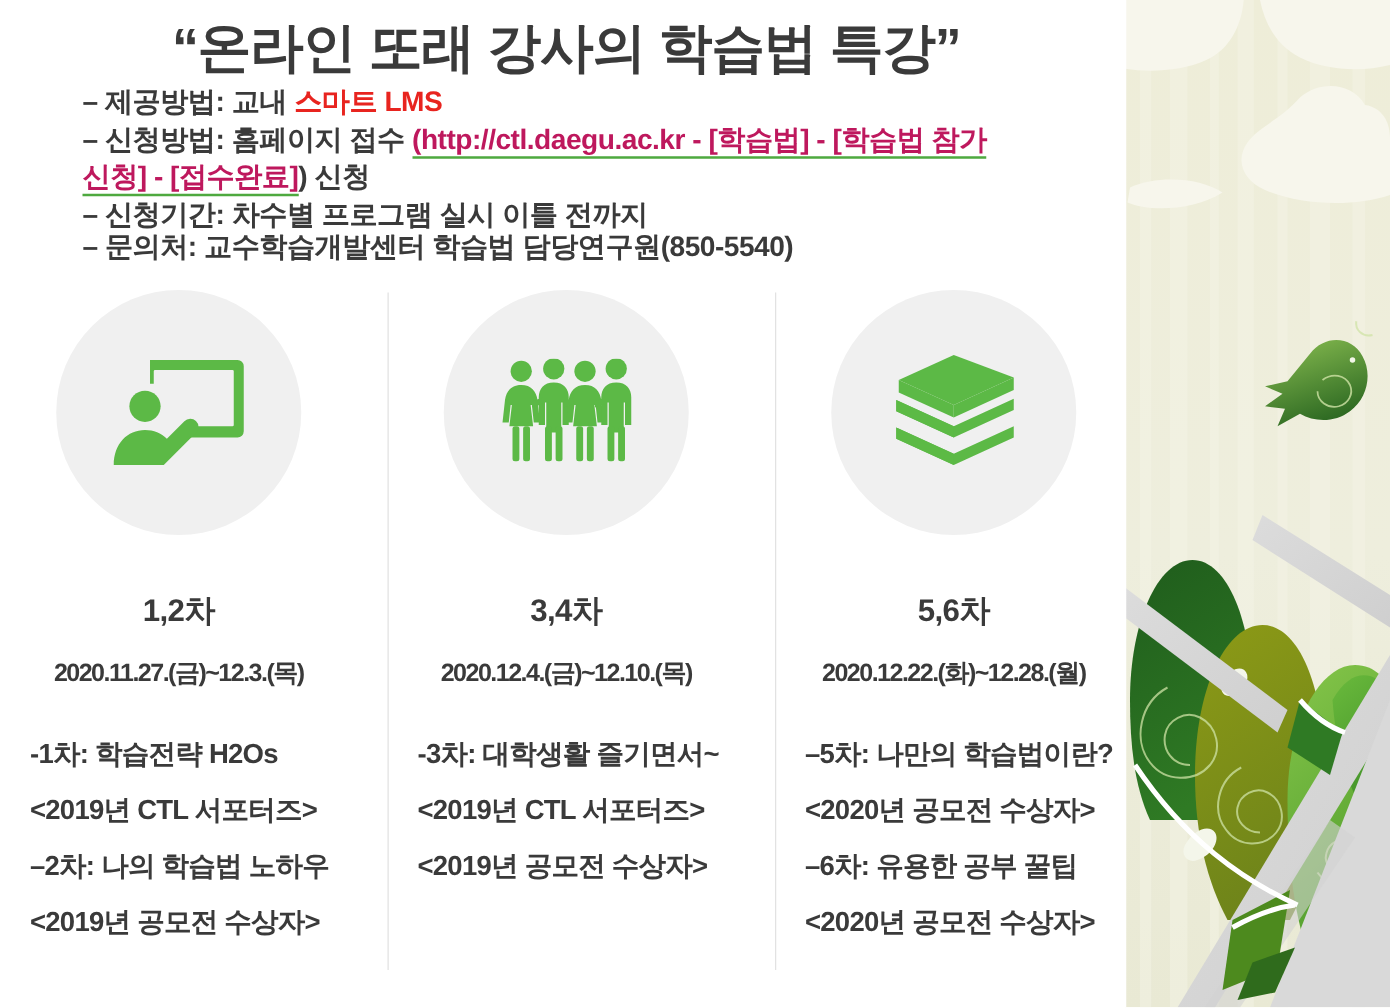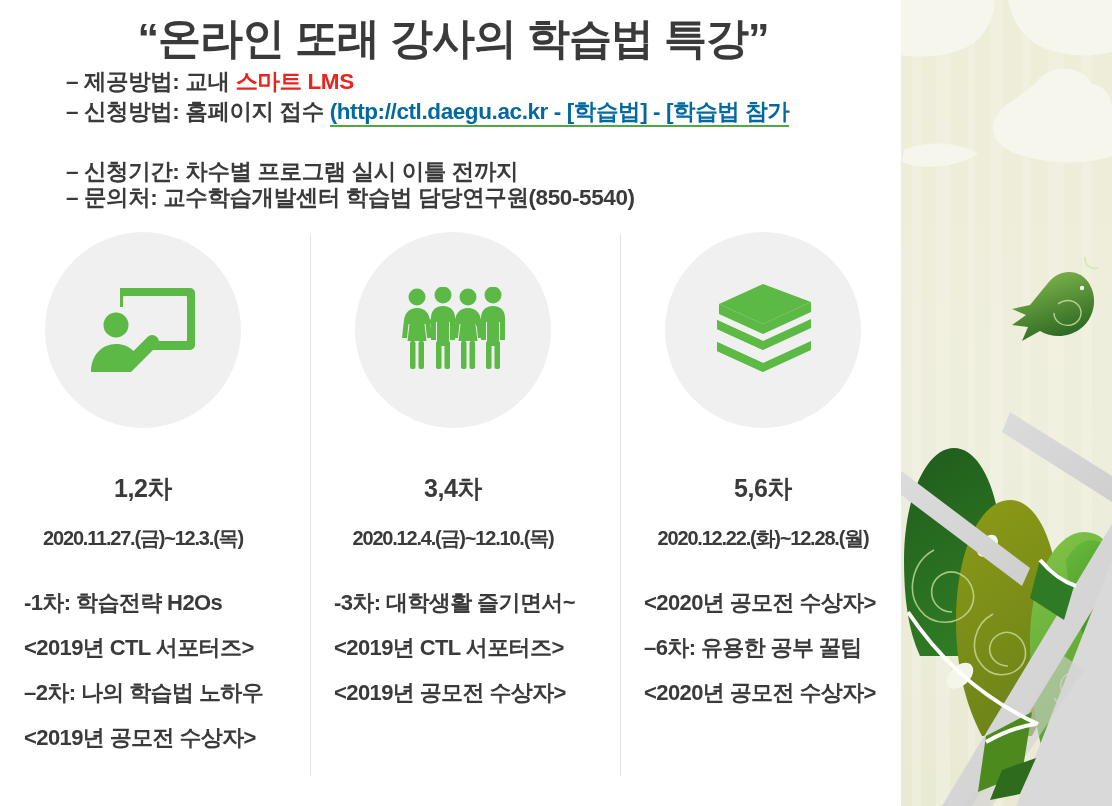--- a/index.html
+++ b/index.html
@@ -47,21 +47,21 @@
   #line-apply    { top:96px; }
   #line-apply2   { top:126px; left:30px; }
   #line-period   { top:156px; }
   #line-contact  { top:182px; }
 
   .hl-red {
     color:#e8241f;
     font-weight:700;
   }
   .hl-green {
-    color:#0369a1;
+    color:#be185d;
     font-weight:700;
     border-bottom:2px solid #4ea93f;
     padding-bottom:1px;
   }
 
   
   #columns {
     position:absolute;
     left:0; top:228px;
     width:906px; height:560px;
@@ -149,20 +149,23 @@
     <div id="title">“온라인 또래 강사의 학습법 특강”</div>
 
     <div class="info-line" id="line-provide">
       <span>– 제공방법: 교내 </span><span class="hl-red">스마트 LMS</span>
     </div>
 
     <div class="info-line" id="line-apply">
       <span>– 신청방법: 홈페이지 접수 </span><span class="hl-green">(http://ctl.daegu.ac.kr - [학습법] - [학습법 참가</span>
     </div>
 
+    <div class="info-line" id="line-apply2">
+      <span class="hl-green">신청] - [접수완료]</span><span>) 신청</span>
+    </div>
 
     <div class="info-line" id="line-period">– 신청기간: 차수별 프로그램 실시 이틀 전까지</div>
 
     <div class="info-line" id="line-contact">– 문의처: 교수학습개발센터 학습법 담당연구원(850-5540)</div>
   </div>
 
   <div id="columns">
 
     <div class="col">
       <div class="circle">
@@ -235,20 +238,21 @@
             <path d="M6 38 v9 l46 21 v-9 z" opacity="0.95"></path>
 
             <path d="M6 60 l46 21 l48 -22 v9 l-48 22 l-46 -21 z"></path>
             <path d="M6 60 v9 l46 21 v-9 z" opacity="0.95"></path>
           </g>
         </svg>
       </div>
       <div class="round-label">5,6차</div>
       <div class="date-label">2020.12.22.(화)~12.28.(월)</div>
       <div class="session-list">
+        <div class="session-line">–5차: 나만의 학습법이란?</div>
         <div class="session-line">&lt;2020년 공모전 수상자&gt;</div>
         <div class="session-line">–6차: 유용한 공부 꿀팁</div>
         <div class="session-line">&lt;2020년 공모전 수상자&gt;</div>
       </div>
     </div>
   </div>
 
   <div id="artwork">
     <svg viewBox="0 0 222 806" preserveAspectRatio="none">
       <defs>

